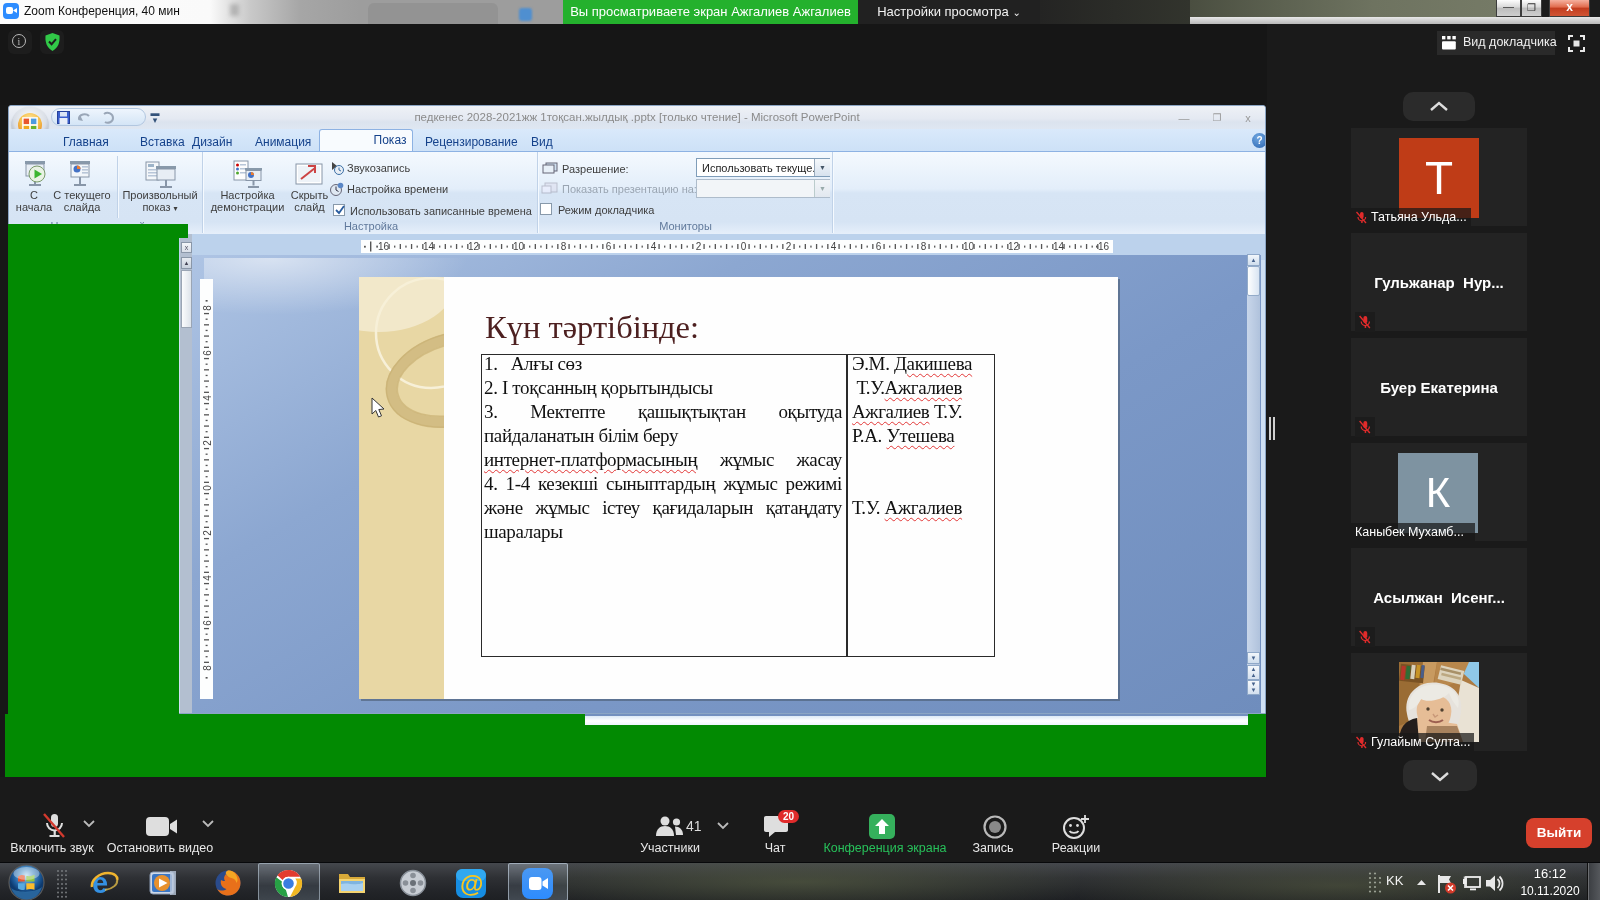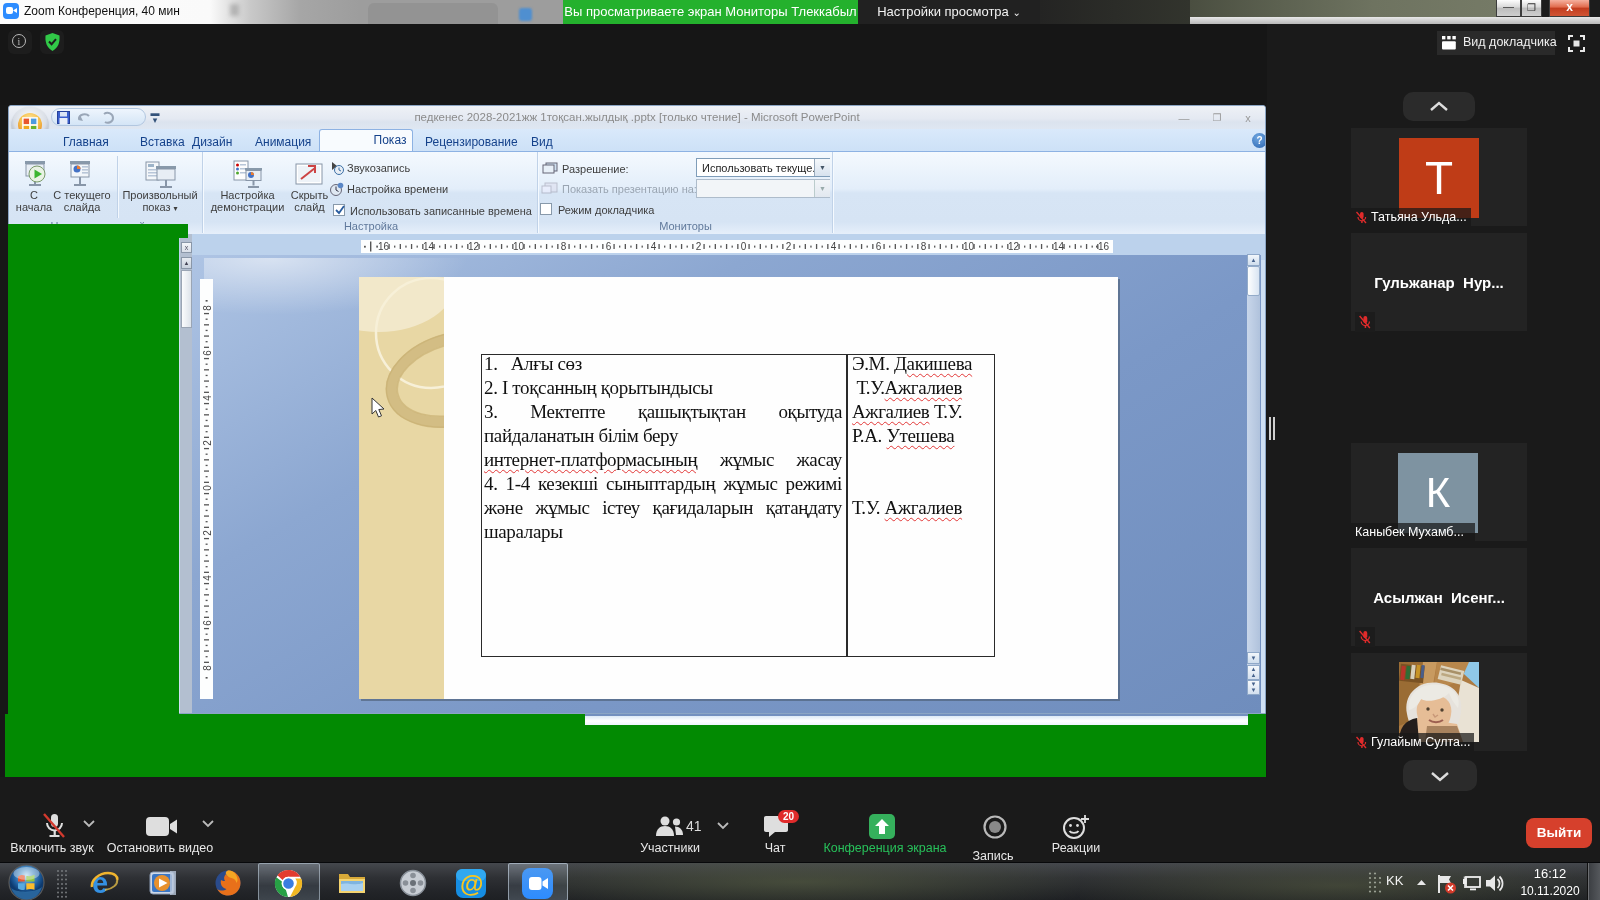--- a/index.html
+++ b/index.html
@@ -24,21 +24,21 @@
 
     <div class="abs" style="left:368px;top:3px;width:130px;height:21px;background:#939393;border-radius:6px 6px 0 0;"></div>
     <div class="abs" style="left:519px;top:8px;width:13px;height:13px;background:#4f8fd0;border-radius:3px;filter:blur(1px);"></div>
     <div class="abs" style="left:230px;top:4px;width:9px;height:12px;background:#8c8c8c;opacity:.5;filter:blur(2px);"></div>
 
     <div class="abs" style="left:3px;top:3px;width:16px;height:16px;background:#2d8cff;border-radius:4px;"></div>
     <div class="abs" style="left:6px;top:7px;width:7px;height:7px;background:#fff;border-radius:2px;"></div>
     <div class="abs" style="left:13px;top:8px;width:4px;height:5px;background:#fff;clip-path:polygon(0 50%,100% 0,100% 100%);"></div>
     <div class="abs" style="left:24px;top:4px;font-size:12px;color:#111;">Zoom Конференция, 40 мин</div>
 
-    <div class="abs" style="left:563px;top:0;width:295px;height:24px;background:#24b12d;color:#fff;font-size:13px;text-align:center;line-height:24px;">Вы просматриваете экран Мониторы Тлеккабыл</div>
+    <div class="abs" style="left:563px;top:0;width:295px;height:24px;background:#24b12d;color:#fff;font-size:13px;text-align:center;line-height:24px;">Вы просматриваете экран Ажгалиев Ажгалиев</div>
 
     <div class="abs" style="left:858px;top:0;width:182px;height:24px;background:#212121;color:#f2f2f2;font-size:13px;text-align:center;line-height:24px;">Настройки просмотра <span style="font-size:10px;">⌄</span></div>
 
     <div class="abs" style="left:1040px;top:0;width:150px;height:24px;background:linear-gradient(90deg,#242423,#32342d);"></div>
     <div class="abs" style="left:1190px;top:0;width:306px;height:17px;background:linear-gradient(90deg,#4a4e40,#5d6251 30%,#6e7360 60%,#757a66);"></div>
     <div class="abs" style="left:1190px;top:17px;width:410px;height:7px;background:linear-gradient(#e8e8e8,#b9b9b9);"></div>
 
     <div class="abs" style="left:1496px;top:0;width:25px;height:17px;background:linear-gradient(#fdfdfd,#d8d8d8 45%,#bdbdbd 50%,#cfcfcf);border:1px solid #3c3c3c;border-top:none;color:#333;text-align:center;font-size:11px;line-height:13px;">—</div>
     <div class="abs" style="left:1521px;top:0;width:21px;height:17px;background:linear-gradient(#fdfdfd,#d8d8d8 45%,#bdbdbd 50%,#cfcfcf);border:1px solid #3c3c3c;border-top:none;color:#333;text-align:center;font-size:10px;line-height:15px;">❐</div>
     <div class="abs" style="left:1549px;top:0;width:41px;height:17px;background:linear-gradient(#f5b09e,#e06a4c 45%,#c23c1e 50%,#d05535);border:1px solid #3c3c3c;border-top:none;color:#fff;text-align:center;font-size:12px;line-height:15px;font-weight:bold;">x</div>
@@ -451,20 +451,21 @@
         <rect width="85" height="422" fill="#e8d7a4"></rect>
         <ellipse cx="20" cy="2" rx="78" ry="53" fill="#f2e8ca"></ellipse>
         <circle cx="72" cy="56" r="55" fill="none" stroke="#f7f0d8" stroke-width="2.5"></circle>
         <g transform="rotate(-15 97 102)">
           <ellipse cx="97" cy="102" rx="66" ry="41" fill="none" stroke="#d3bd84" stroke-width="11"></ellipse>
           <ellipse cx="97" cy="102" rx="71" ry="46" fill="none" stroke="#c9b174" stroke-width="1.5" opacity="0.7"></ellipse>
           <ellipse cx="97" cy="102" rx="60" ry="35" fill="none" stroke="#c9b174" stroke-width="1.5" opacity="0.7"></ellipse>
         </g>
       </svg>
 
+      <div class="abs" style="left:126px;top:32px;font-family:'Liberation Serif',serif;font-size:32.5px;color:#4d2020;">Күн тәртібінде:</div>
 
       <div class="abs" style="left:122px;top:77px;width:514px;height:303px;border:1.5px solid #2a2a2a;"></div>
       <div class="abs" style="left:487px;top:77px;width:1.5px;height:303px;background:#2a2a2a;"></div>
       <div class="abs" id="tcol1" style="left:125px;top:75px;width:358px;font-family:'Liberation Serif',serif;font-size:19px;letter-spacing:-0.35px;color:#111;line-height:24px;">
         <div>1.&nbsp;&nbsp; Алғы сөз</div>
         <div>2.&nbsp;I тоқсанның қорытындысы</div>
         <div style="display:flex;justify-content:space-between;">
             <span>3.</span>
             <span>Мектепте</span>
             <span>қашықтықтан</span>
@@ -559,20 +560,33 @@
           <g fill="#e02b2b">
             <rect x="5" y="1" width="3.6" height="6.5" rx="1.8"></rect>
             <path d="M3 6 a3.8 3.8 0 0 0 7.6 0" stroke="#e02b2b" stroke-width="1.2" fill="none"></path>
             <rect x="6.2" y="10" width="1.4" height="2"></rect>
           </g>
           <line x1="1.5" y1="1" x2="11" y2="12" stroke="#e02b2b" stroke-width="1.3"></line>
         </svg>
     </div>
   </div>
 
+  <div class="tile" style="top:338px;">
+    <div class="tname" style="top:41px;">Буер Екатерина</div>
+    <div class="micbox" style="left:4px;top:79px;">
+      <svg class="abs" style="left:3px;top:3px;" width="14" height="14" viewBox="0 0 13 13">
+          <g fill="#e02b2b">
+            <rect x="5" y="1" width="3.6" height="6.5" rx="1.8"></rect>
+            <path d="M3 6 a3.8 3.8 0 0 0 7.6 0" stroke="#e02b2b" stroke-width="1.2" fill="none"></path>
+            <rect x="6.2" y="10" width="1.4" height="2"></rect>
+          </g>
+          <line x1="1.5" y1="1" x2="11" y2="12" stroke="#e02b2b" stroke-width="1.3"></line>
+        </svg>
+    </div>
+  </div>
 
   <div class="tile" style="top:443px;">
     <div class="abs" style="left:47px;top:10px;width:80px;height:80px;background:#7e93a1;"></div>
     <div class="abs" style="left:47px;top:10px;width:80px;height:80px;color:#fff;font-size:42px;text-align:center;line-height:80px;">К</div>
     <div class="label" style="left:0;top:80px;width:124px;"><span style="margin-left:4px;">Каныбек Мухамб...</span></div>
   </div>
 
   <div class="tile" style="top:548px;">
     <div class="tname" style="top:41px;">Асылжан&nbsp; Исенг...</div>
     <div class="micbox" style="left:4px;top:79px;">
@@ -684,21 +698,21 @@
             <polygon points="7,0 14,7 10,7 10,15 4,15 4,7 0,7"></polygon>
           </g>
         </svg>
     </div>
     <div class="tbtn" style="left:815px;top:64px;width:140px;color:#27c05a;">Конференция экрана</div>
 
     <svg class="abs" style="left:982px;top:37px;" width="26" height="26" viewBox="0 0 26 26">
       <circle cx="13" cy="13" r="10.5" fill="none" stroke="#b9b9b9" stroke-width="2.2"></circle>
       <circle cx="13" cy="13" r="6" fill="#8a8a8a"></circle>
     </svg>
-    <div class="tbtn" style="left:957px;top:64px;width:72px;margin-top:8px;">Запись</div>
+    <div class="tbtn" style="left:957px;top:64px;width:72px;">Запись</div>
 
     <svg class="abs" style="left:1062px;top:37px;" width="28" height="26" viewBox="0 0 28 26">
       <circle cx="12" cy="14" r="10" fill="none" stroke="#dedede" stroke-width="2"></circle>
       <circle cx="8.5" cy="11.5" r="1.4" fill="#dedede"></circle>
         <circle cx="15.5" cy="11.5" r="1.4" fill="#dedede"></circle>
       <path d="M7.5 17 C9 19.5 15 19.5 16.5 17" stroke="#dedede" stroke-width="1.8" fill="none"></path>
       <path d="M23 1 L23 9 M19 5 L27 5" stroke="#dedede" stroke-width="1.8"></path>
     </svg>
     <div class="tbtn" style="left:1040px;top:64px;width:72px;">Реакции</div>
 

